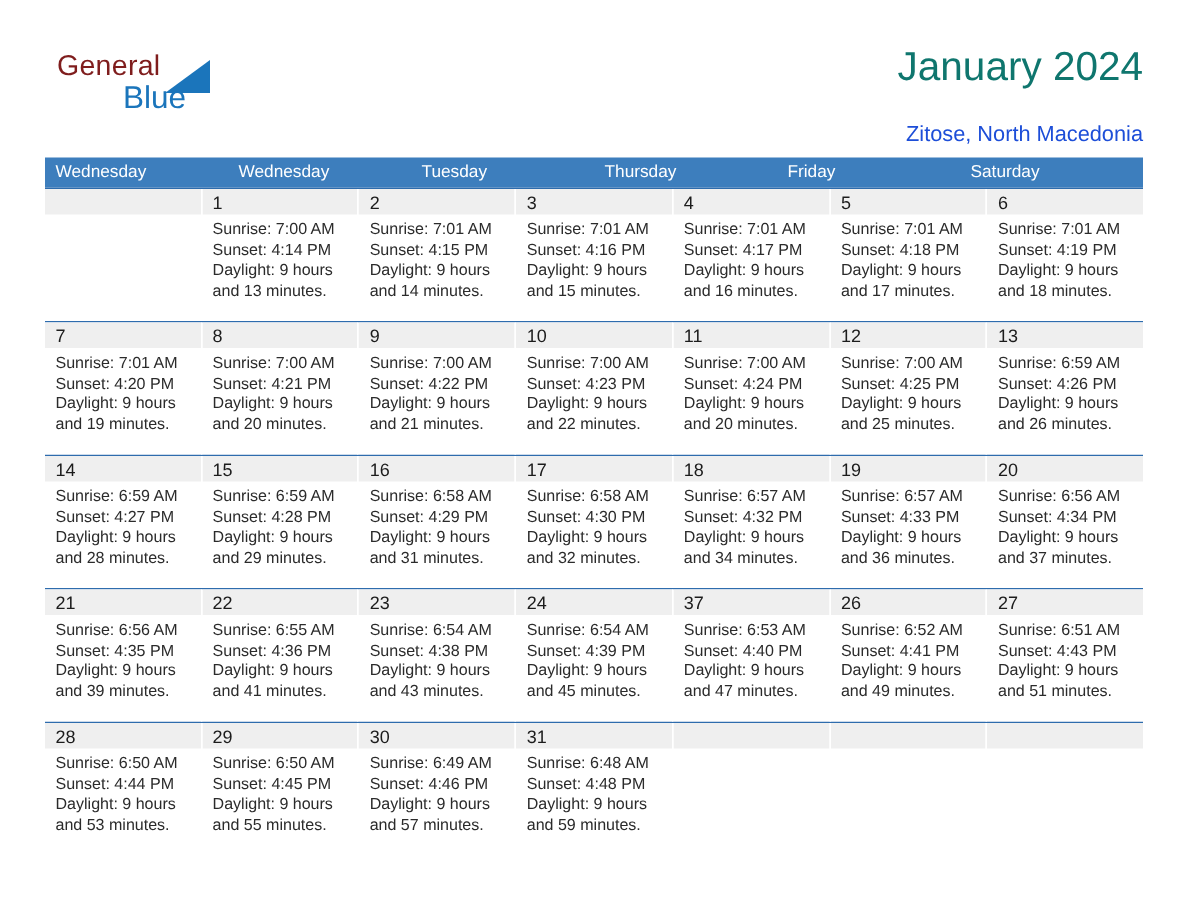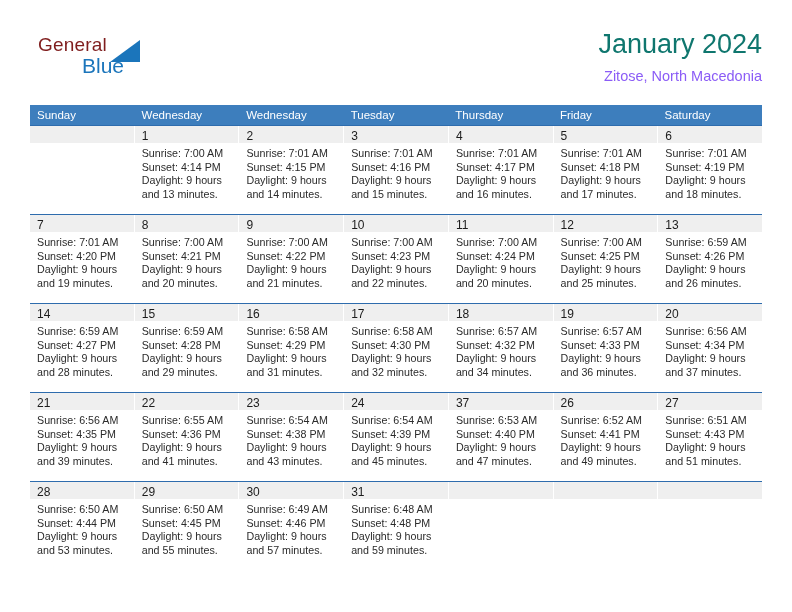--- a/index.html
+++ b/index.html
@@ -71,23 +71,23 @@
   }
   .cal-title {
     font-size: 27px;
     color: #0f766e;
     line-height: 32px;
     white-space: nowrap;
     font-family: "Liberation Sans", sans-serif;
   }
   .cal-sub {
     font-size: 14.5px;
-    color: #8b5cf6;
+    color: #1d4ed8;
     line-height: 20px;
-    margin-top: 6px;
+    margin-top: 20px;
     white-space: nowrap;
     font-family: "Liberation Sans", sans-serif;
   }
 
   
   .calendar {
     position: absolute;
     left: 30px;
     top: 105px;
     width: 732px;
@@ -171,21 +171,20 @@
     <div class="title-block">
       <div class="cal-title">January 2024</div>
       <div class="cal-sub">Zitose, North Macedonia</div>
     </div>
 
   </div>
 
   <div class="calendar">
 
     <div class="weekdays">
-      <div class="weekday">Sunday</div>
       <div class="weekday">Wednesday</div>
       <div class="weekday">Wednesday</div>
       <div class="weekday">Tuesday</div>
       <div class="weekday">Thursday</div>
       <div class="weekday">Friday</div>
       <div class="weekday">Saturday</div>
     </div>
 
     <div class="week">
       <div class="daycell empty">

